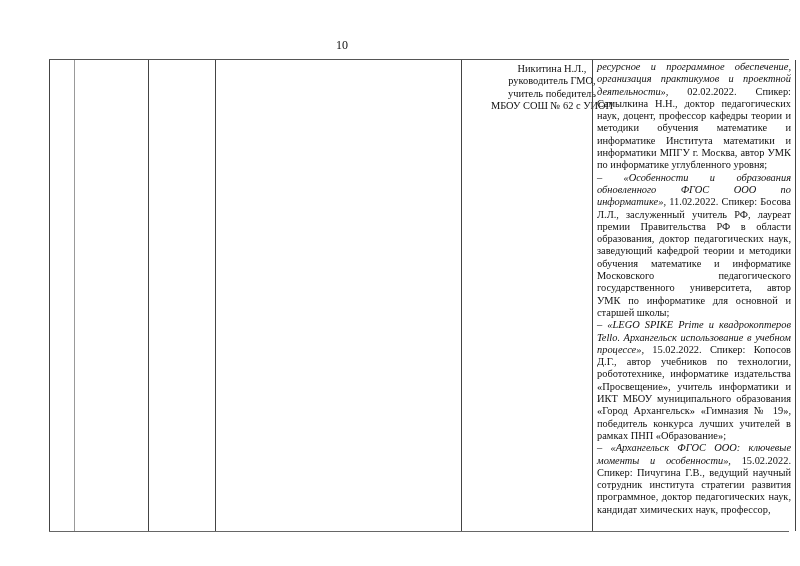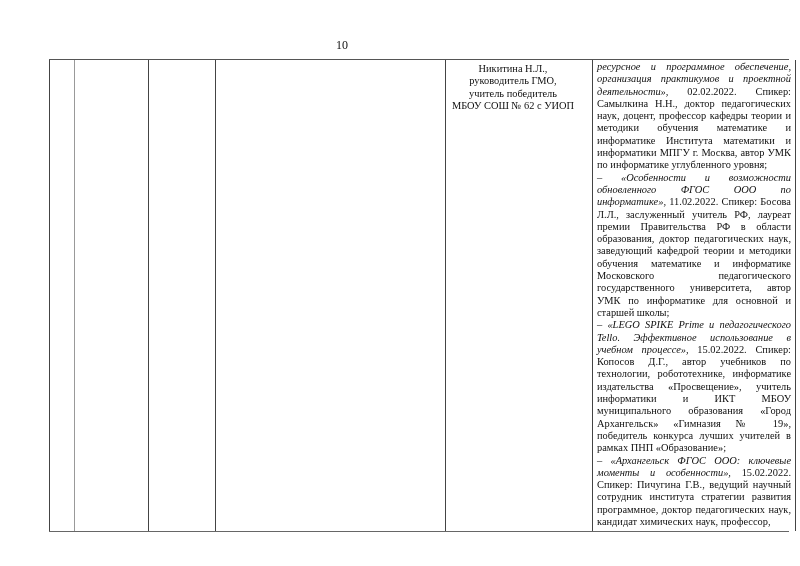--- a/index.html
+++ b/index.html
@@ -7,21 +7,21 @@
          font-family: "Liberation Serif", "DejaVu Serif", serif; color: #111; }
   .page-number { position: absolute; top: 38px; left: 0; width: 684px; text-align: center;
                  font-size: 12px; }
   .table { position: absolute; top: 59px; left: 49px; width: 740px; height: 471px;
            border-top: 1px solid #555; border-bottom: 1px solid #666; }
   .col { position: absolute; top: 0; bottom: 0; border-left: 1px solid #444; box-sizing: border-box; }
   .c1 { left: 0; width: 25px; }
   .c2 { left: 25px; width: 74px; border-left-color: #999; }
   .c3 { left: 99px; width: 67px; }
   .c4 { left: 166px; width: 236px; }
-  .c5 { left: 396px; width: 134px; }
+  .c5 { left: 412px; width: 134px; padding-left: 23px; }
   .c6 { left: 536px; width: 204px; border-right: 1px solid #444; margin-left: 7px; }
   .cell-text { font-size: 10.4px; line-height: 12.3px; }
   .c5 .cell-text { text-align: right; padding: 3px 4px 0 4px; }
   .c5 .cell-text span { display: block; text-align: center; width: 126px; margin-left: auto; }
   .c6 .cell-text { padding: 1px 4px 0 4px; text-align: justify; }
   .para { display: block; text-align: justify; text-align-last: left; }
   .it { font-style: italic; }
 </style>
 </head>
 <body>
@@ -42,26 +42,26 @@
     </div>
   </div>
   <div class="col c6">
     <div class="cell-text">
       <div class="para">
         <span class="it">ресурсное и программное обеспечение, организация практикумов и проектной деятельности»,</span>
         <span>02.02.2022.</span>
         <span>Спикер: Самылкина Н.Н., доктор педагогических наук, доцент, профессор кафедры теории и методики обучения математике и информатике Института математики и информатики МПГУ г. Москва, автор УМК по информатике углубленного уровня;</span>
       </div>
       <div class="para">
-        <span class="it">– «Особенности и возможности обновленного ФГОС ООО по информатике»,</span>
+        <span class="it">– «Особенности и образования обновленного ФГОС ООО по информатике»,</span>
         <span>11.02.2022.</span>
         <span>Спикер: Босова Л.Л., заслуженный учитель РФ, лауреат премии Правительства РФ в области образования, доктор педагогических наук, заведующий кафедрой теории и методики обучения математике и информатике Московского педагогического государственного университета, автор УМК по информатике для основной и старшей школы;</span>
       </div>
       <div class="para">
-        <span class="it">– «LEGO SPIKE Prime и педагогического Tello. Эффективное использование в учебном процессе»,</span>
+        <span class="it">– «LEGO SPIKE Prime и квадрокоптеров Tello. Архангельск использование в учебном процессе»,</span>
         <span>15.02.2022.</span>
         <span>Спикер: Копосов Д.Г., автор учебников по технологии, робототехнике, информатике издательства «Просвещение», учитель информатики и ИКТ МБОУ муниципального образования «Город Архангельск» «Гимназия № 19», победитель конкурса лучших учителей в рамках ПНП «Образование»;</span>
       </div>
       <div class="para">
         <span class="it">– «Архангельск ФГОС ООО: ключевые моменты и особенности»,</span>
         <span>15.02.2022.</span>
         <span>Спикер: Пичугина Г.В., ведущий научный сотрудник института стратегии развития программное, доктор педагогических наук, кандидат химических наук, профессор,</span>
       </div>
     </div>
   </div>

